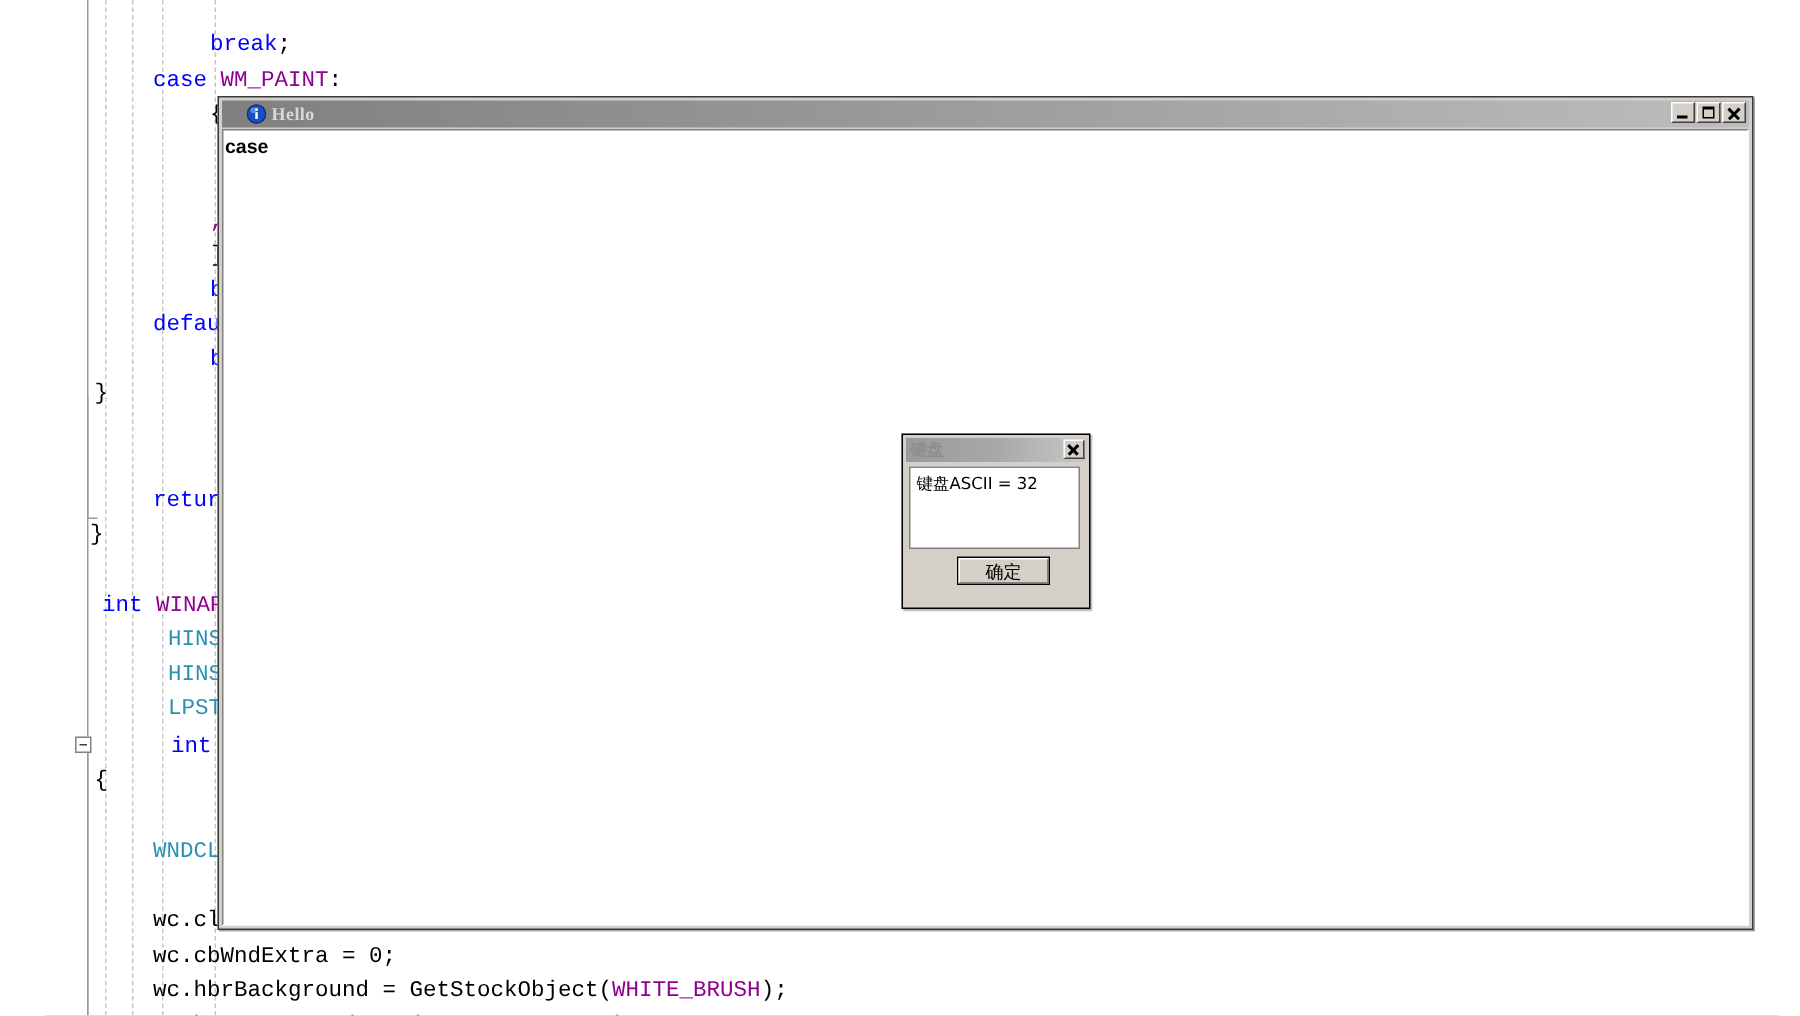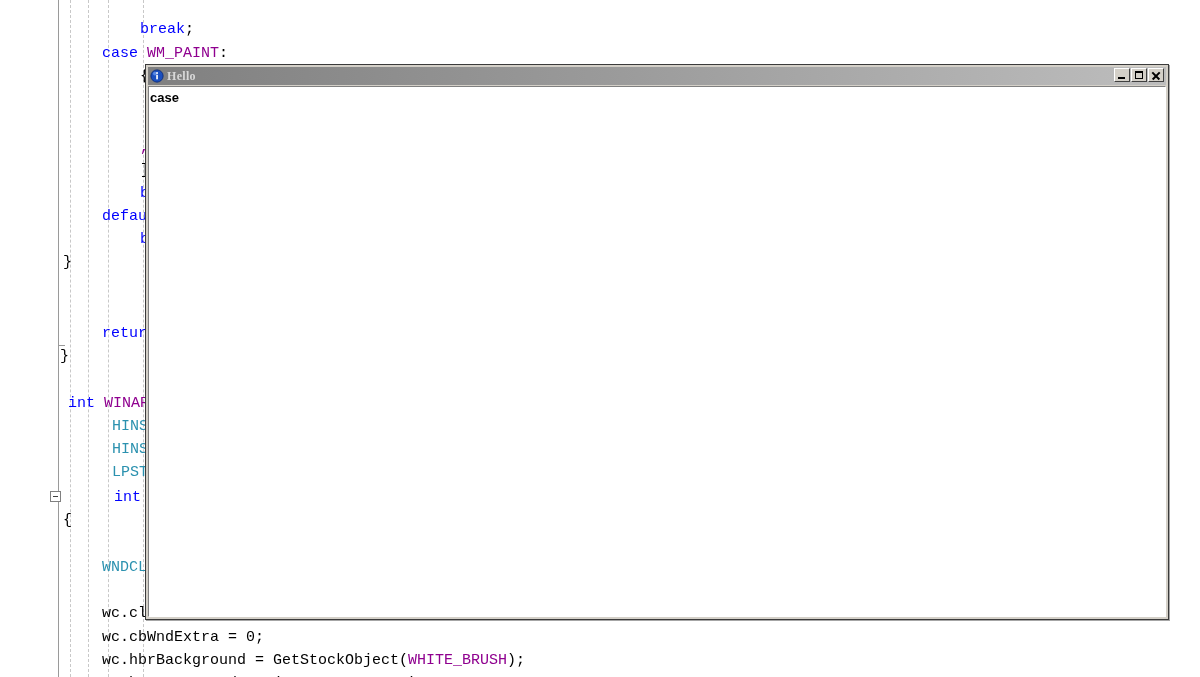--- a/index.html
+++ b/index.html
@@ -105,21 +105,21 @@
     box-sizing: border-box;
   }
 
   #hello-titlebar {
     position: relative;
     height: 18px;
     margin: 2px 2px 0 2px;
     background: linear-gradient(to right, #808080 0%, #9a9a9a 45%, #bdbdbd 100%);
     display: flex;
     align-items: center;
-    padding-left: 2px;
+    padding-left: 16px;
     box-sizing: border-box;
   }
 
   .info-icon {
     width: 14px; height: 14px;
     flex: 0 0 14px;
     margin-right: 3px;
   }
 
   #hello-title-text {
@@ -326,14 +326,31 @@
           <span class="glyph-close-b"></span>
         </div>
       </div>
     </div>
 
     <div id="hello-client">
       <span id="hello-client-text">case</span>
     </div>
   </div>
 
+  <div id="keyboard-dialog">
+
+    <div id="kb-titlebar">
+      <span id="kb-title-text">键盘</span>
+      <div id="kb-close">
+        <span class="glyph-close-a"></span>
+        <span class="glyph-close-b"></span>
+      </div>
+    </div>
+
+    <div id="kb-body"></div>
+    <div id="kb-message">键盘ASCII = 32</div>
+
+    <div id="kb-okbutton">
+      <div class="inner">确定</div>
+    </div>
+  </div>
 
 </div>
 
 </body></html>

